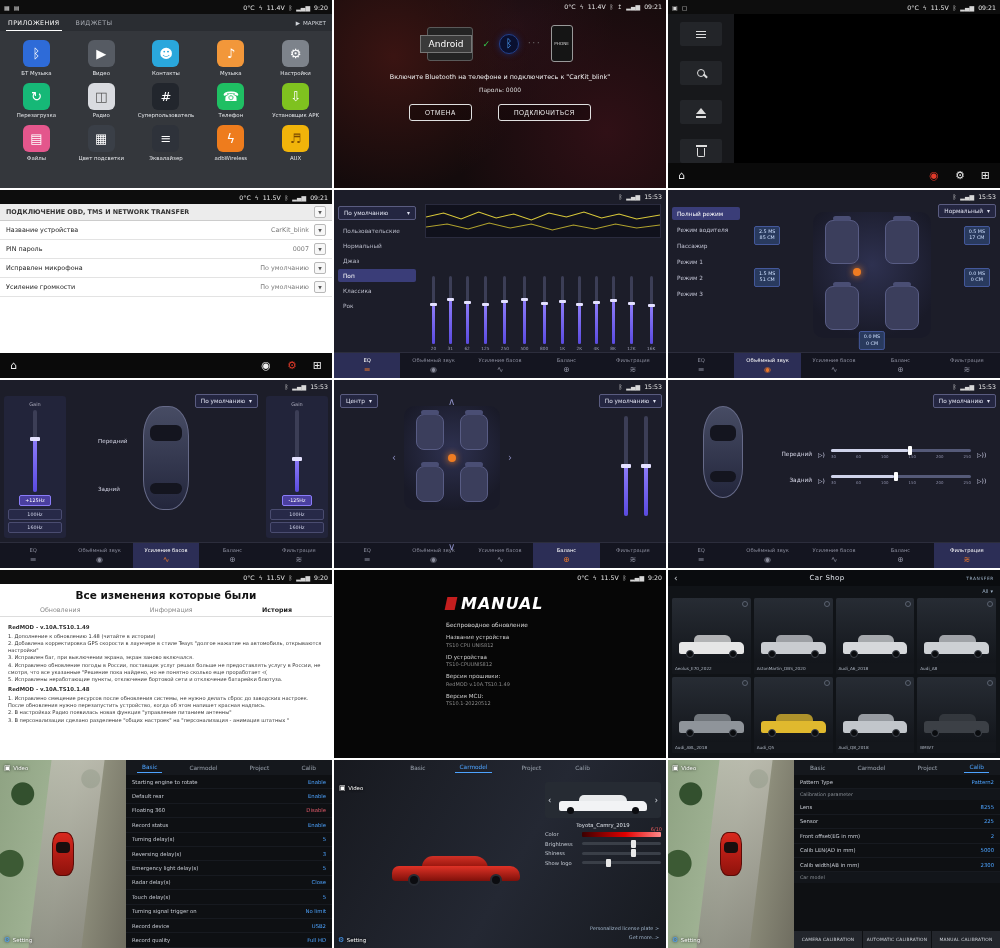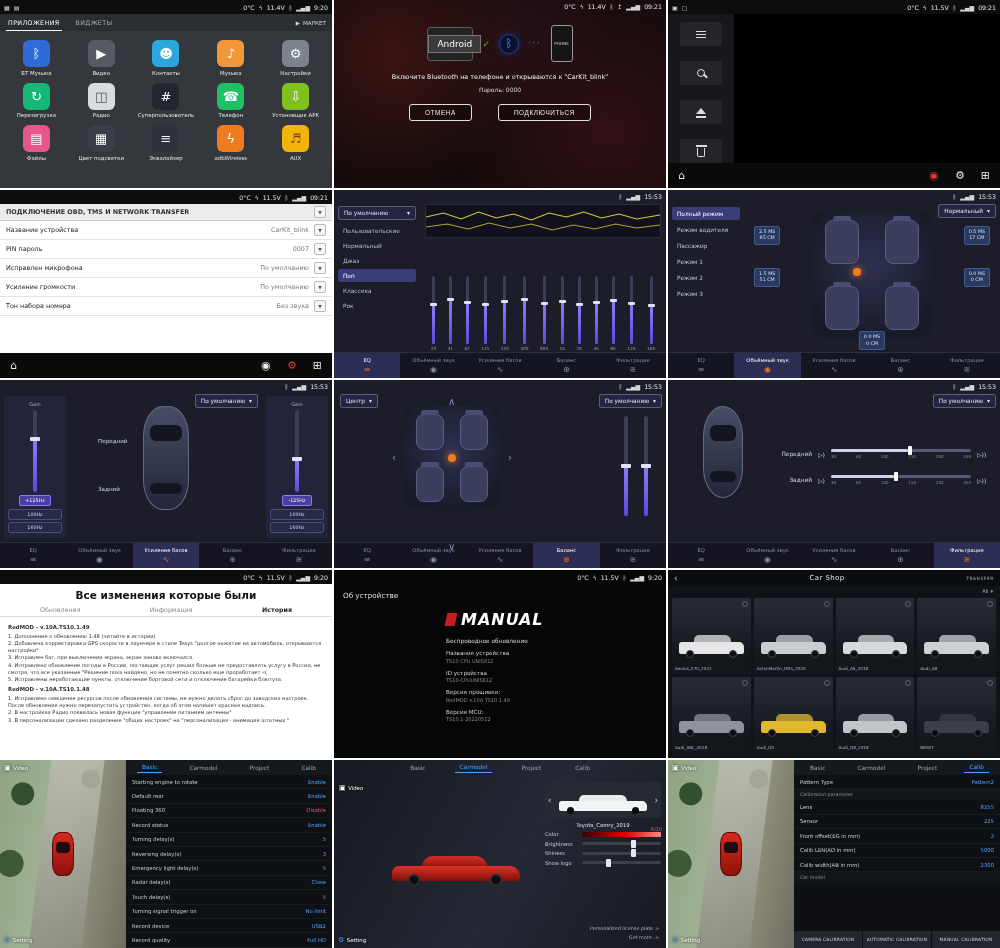--- a/index.html
+++ b/index.html
@@ -20,21 +20,21 @@
 .ltab.active{color:#fff;border-bottom:1.5px solid #fff}
 .market{margin-left:auto;display:flex;gap:3px;align-items:center;color:#cfd3d9;font-size:5.6px}
 .appgrid{display:grid;grid-template-columns:repeat(5,1fr);row-gap:7px;padding:9px 4px 0}
 .app{display:flex;flex-direction:column;align-items:center;gap:2.5px}
 .appicon{width:27px;height:27px;border-radius:6px;display:flex;align-items:center;justify-content:center}
 .appicon i{font-style:normal;font-size:13px;color:#fff;line-height:1}
 .applabel{font-size:5.4px;color:#e2e4e8;max-width:62px;white-space:nowrap;overflow:hidden;text-overflow:ellipsis}
 
 .btpair{background-color:#140b0c;background-image:radial-gradient(circle at 18% 30%,#3a1412 0%,rgba(20,11,12,0) 45%),radial-gradient(circle at 82% 70%,#301016 0%,rgba(20,11,12,0) 50%),radial-gradient(circle at 55% 15%,#241016 0%,rgba(20,11,12,0) 40%);display:flex;flex-direction:column;align-items:center}
 .pairrow{display:flex;align-items:center;gap:9px;margin-top:13px}
-.hu{width:46px;height:34px;background:#232323;border:1px solid #5a5a5a;border-radius:3px;display:flex;align-items:center;justify-content:flex-start}
+.hu{width:46px;height:34px;background:#232323;border:1px solid #5a5a5a;border-radius:3px;display:flex;align-items:center;justify-content:flex-end}
 .huscr{background:#3a3a3a;border:1px solid #777;color:#fff;font-size:9px;padding:3px 8px}
 .chk{color:#35c94a;font-size:9px}
 .btc{width:20px;height:20px;border:1.5px solid #23418a;border-radius:50%;display:flex;align-items:center;justify-content:center;color:#4da3ff;font-size:11px;background:#0a1030;box-shadow:0 0 6px #1a2a6a}
 .dots{color:#777;font-size:8px;letter-spacing:2px}
 .phone{width:22px;height:37px;border:1.5px solid #999;border-radius:3px;display:flex;align-items:center;justify-content:center;color:#ccc;font-size:4.2px;background:#151515}
 .pairmsg{margin-top:11px;font-size:6.4px;color:#f0f0f0;text-align:center;max-width:86%}
 .pairpwd{margin-top:5px;font-size:6px;color:#d8d8d8}
 .pairbtns{display:flex;gap:26px;margin-top:11px}
 .pbtn{border:1px solid #e0e0e0;color:#f0f0f0;background:rgba(0,0,0,.25);padding:4px 15px;border-radius:3px;font-size:6.4px;letter-spacing:.6px}
 
@@ -343,21 +343,21 @@
     </div>
     <div class="pairrow">
       <div class="hu">
           <span class="huscr">Android</span>
         </div>
       <span class="chk">✓</span>
       <span class="btc">ᛒ</span>
       <span class="dots">···</span>
       <div class="phone">PHONE</div>
     </div>
-    <div class="pairmsg">Включите Bluetooth на телефоне и открываются к "CarKit_blink"</div>
+    <div class="pairmsg">Включите Bluetooth на телефоне и подключитесь к "CarKit_blink"</div>
     <div class="pairpwd">Пароль: 0000</div>
     <div class="pairbtns">
       <button class="pbtn">ОТМЕНА</button>
       <button class="pbtn">ПОДКЛЮЧИТЬСЯ</button>
     </div>
   </div>
 
   <div class="cell tools">
     <div class="sb">
       <div class="cl">
@@ -432,27 +432,20 @@
         <span>Исправлен микрофона</span>
         <span class="obdval">
           <span>По умолчанию</span>
           <span class="ddbox">▼</span>
         </span>
       </div>
         <div class="obdrow">
         <span>Усиление громкости</span>
         <span class="obdval">
           <span>По умолчанию</span>
-          <span class="ddbox">▼</span>
-        </span>
-      </div>
-        <div class="obdrow">
-        <span>Тон набора номера</span>
-        <span class="obdval">
-          <span>Без звука</span>
           <span class="ddbox">▼</span>
         </span>
       </div>
       </div>
     <div class="bbar">
       <span>⌂</span>
       <span class="sp"></span>
       <span>◉</span>
       <span class="red">⚙</span>
       <span>⊞</span>
@@ -980,21 +973,20 @@
       <div class="cl"></div>
       <div class="cl">
         <span>0°C</span>
         <span class="ic">ϟ</span>
         <span>11.5V</span>
         <span class="ic">ᛒ</span>
         <span class="ic">▂▄▆</span>
         <span>9:20</span>
       </div>
     </div>
-    <div class="abouttitle">Об устройстве</div>
     <div class="aboutblock">
       <div class="logo">
         <span class="logobox"></span>
         <span class="logotext">MANUAL</span>
       </div>
       <div class="updlabel">Беспроводное обновление</div>
       <div>
 
       <div class="aboutline">
           <div class="al-label">Название устройства</div>

